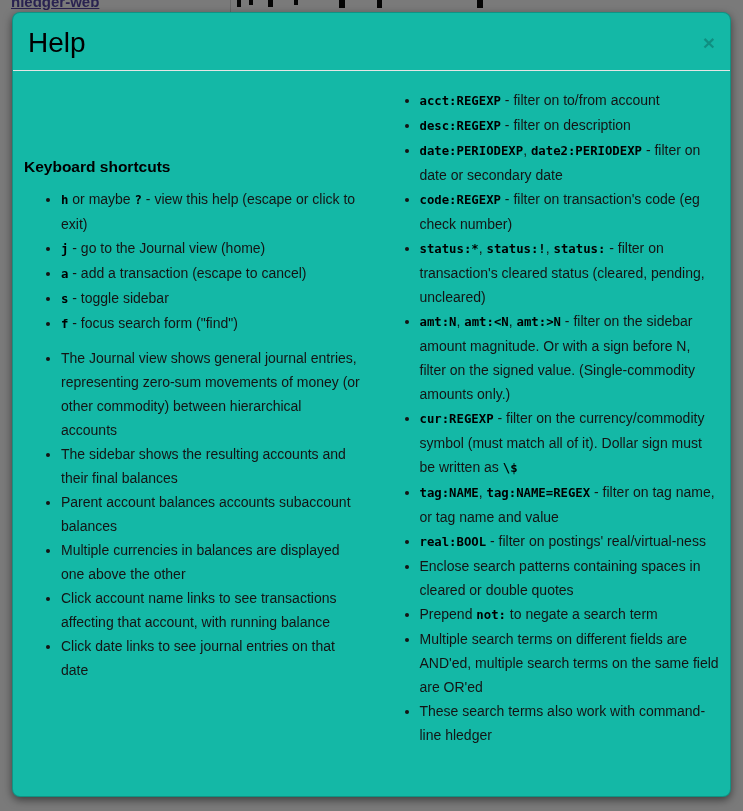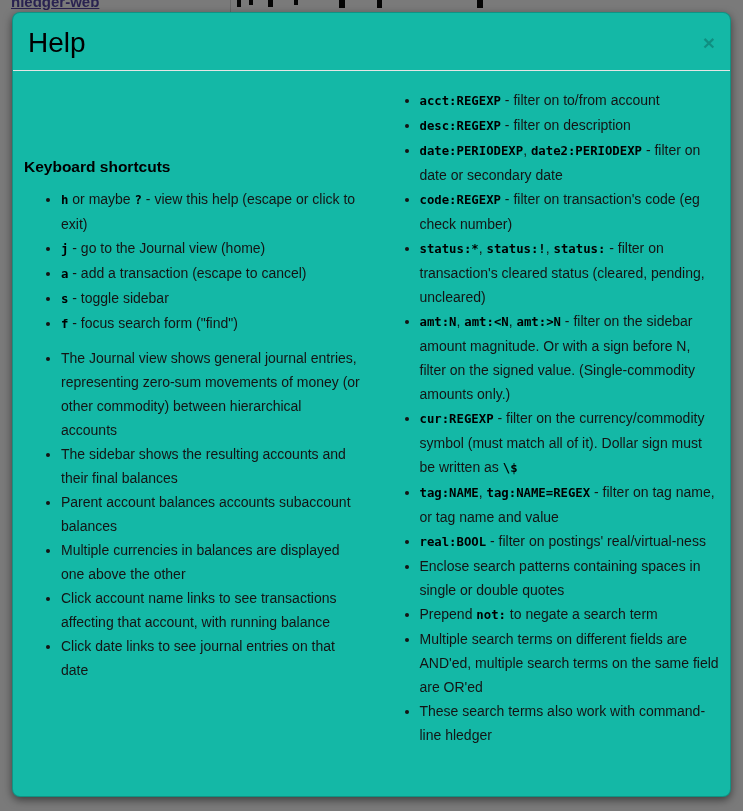--- a/index.html
+++ b/index.html
@@ -119,20 +119,20 @@
         <ul>
           <li><code>acct:REGEXP</code><span> - filter on to/from account</span></li>
           <li><code>desc:REGEXP</code><span> - filter on description</span></li>
           <li><code>date:PERIODEXP</code><span>, </span><code>date2:PERIODEXP</code><span> - filter on date or secondary date</span></li>
           <li><code>code:REGEXP</code><span> - filter on transaction's code (eg check number)</span></li>
           <li><code>status:*</code><span>, </span><code>status:!</code><span>, </span><code>status:</code><span> - filter on transaction's cleared status (cleared, pending, uncleared)</span></li>
           <li><code>amt:N</code><span>, </span><code>amt:&lt;N</code><span>, </span><code>amt:&gt;N</code><span> - filter on the sidebar amount magnitude. Or with a sign before N, filter on the signed value. (Single-commodity amounts only.)</span></li>
           <li><code>cur:REGEXP</code><span> - filter on the currency/commodity symbol (must match all of it). Dollar sign must be written as </span><code>\$</code></li>
           <li><code>tag:NAME</code><span>, </span><code>tag:NAME=REGEX</code><span> - filter on tag name, or tag name and value</span></li>
           <li><code>real:BOOL</code><span> - filter on postings' real/virtual-ness</span></li>
-          <li><span>Enclose search patterns containing spaces in single or double quotes</span></li>
+          <li><span>Enclose search patterns containing spaces in cleared or double quotes</span></li>
           <li><span>Prepend </span><code>not:</code><span> to negate a search term</span></li>
           <li><span>Multiple search terms on different fields are AND'ed, multiple search terms on the same field are OR'ed</span></li>
           <li><span>These search terms also work with command-line hledger</span></li>
         </ul>
       </div>
   </div>
 </div>
 
 </body></html>

